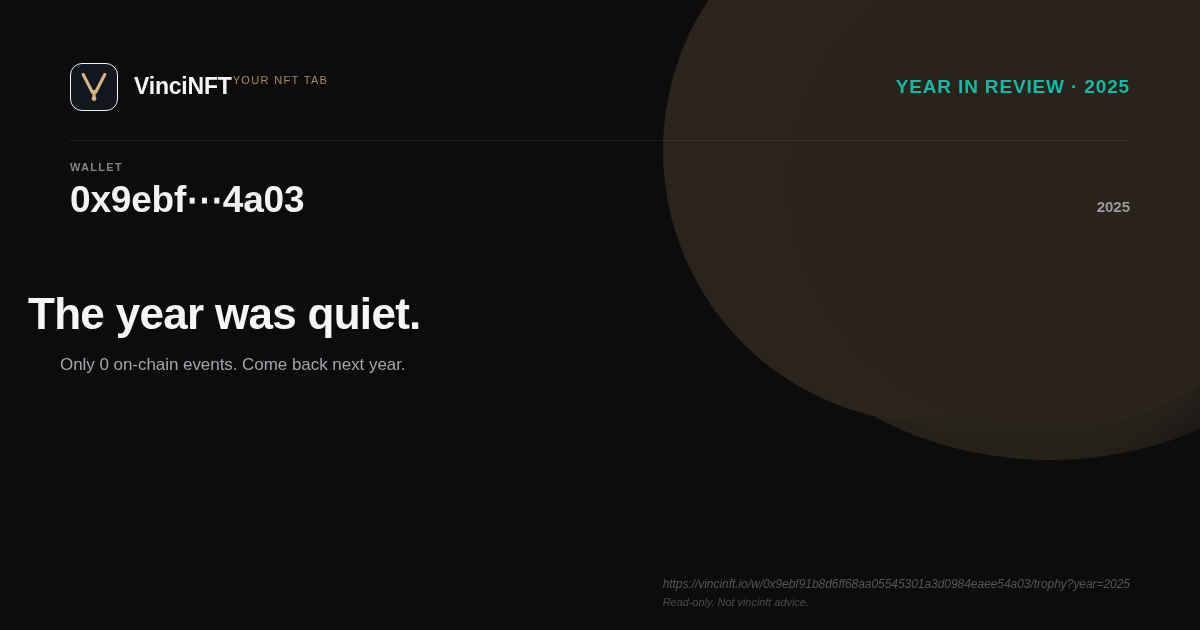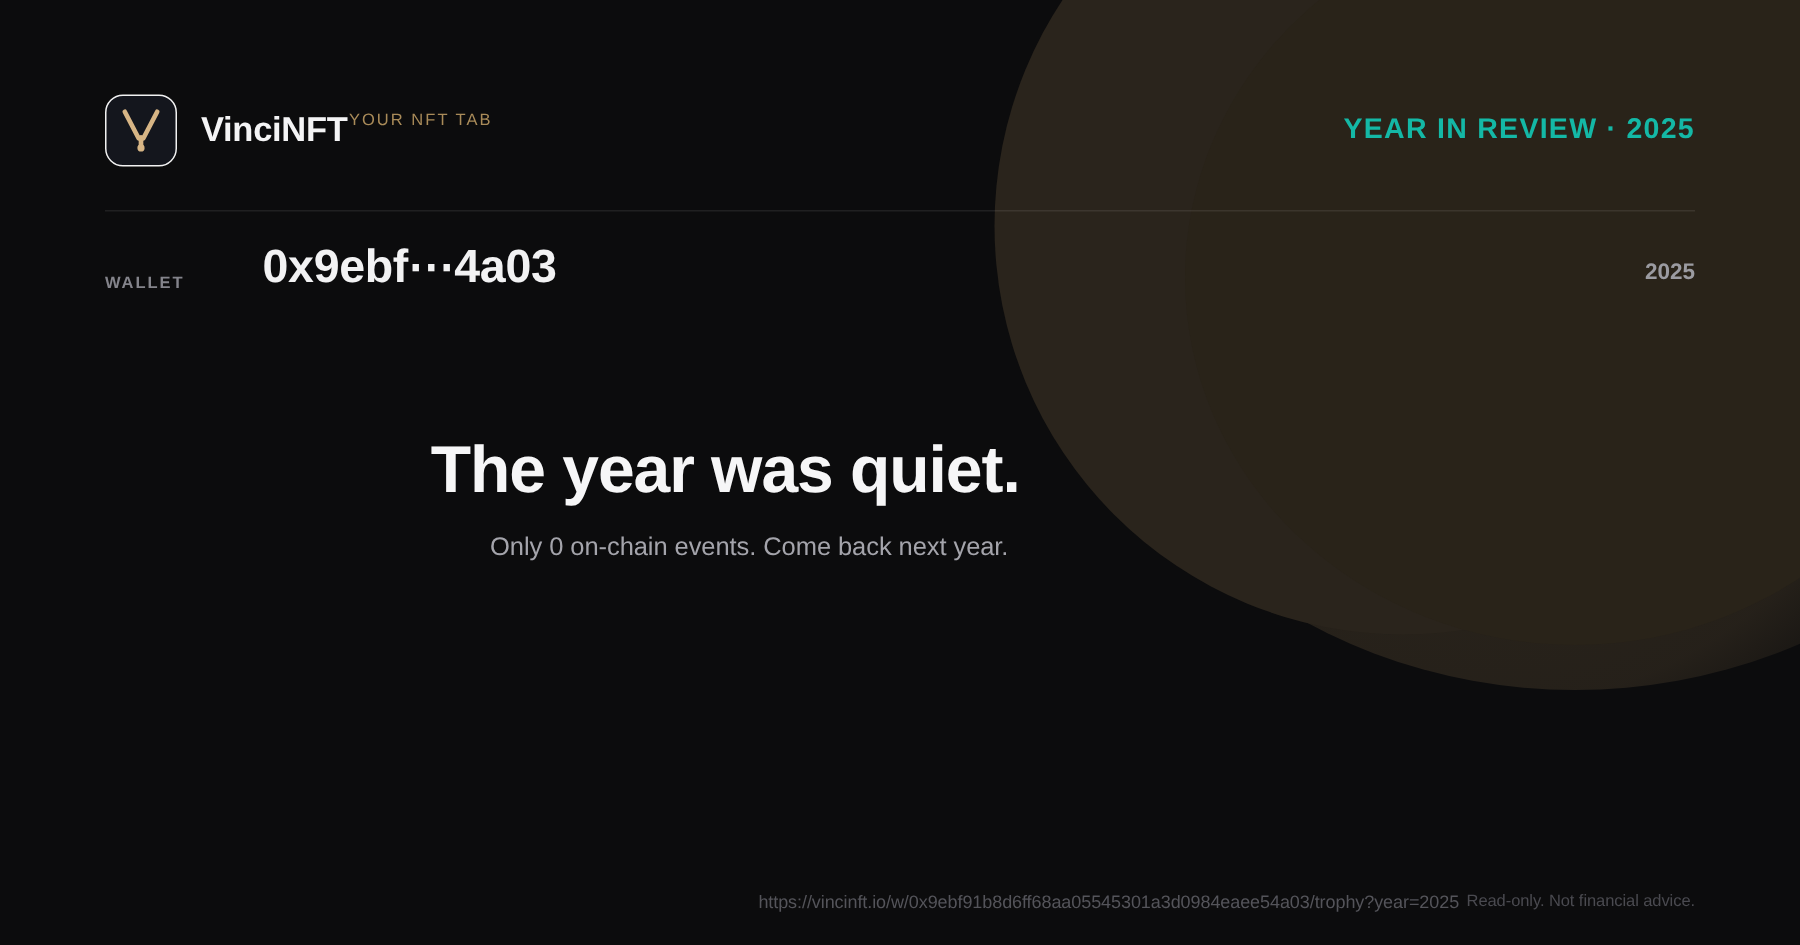--- a/index.html
+++ b/index.html
@@ -83,57 +83,58 @@
     background:rgba(255,255,255,0.085);
   }
 
   
   .wallet-row {
     position:absolute;
     left:70px; top:162px;
     width:1060px;
     display:flex; align-items:flex-end; justify-content:space-between;
   }
-  .wallet-block { display:flex; gap:8px;align-items:flex-end; }
+  .wallet-block { display:flex; flex-direction:column; gap:8px; }
   .wallet-label {
     font-size:11px; font-weight:bold; color:#84848b;
     letter-spacing:1.3px; line-height:1;
   }
   .wallet-address {
-    font-size:31px; font-weight:bold; color:#f2f2f3;
-    letter-spacing:-0.2px; line-height:1.05;margin-left:44px;
+    font-size:37px; font-weight:bold; color:#f2f2f3;
+    letter-spacing:-0.2px; line-height:1.05;
   }
   .wallet-year {
     font-size:15px; font-weight:bold; color:#9b9ba1;
     line-height:1; padding-bottom:6px;
   }
 
   
   .hero {
     position:absolute;
     left:0; top:288px;
     width:967px;
-    text-align:center;
+    text-align:left;
+    padding-left:28px;
   }
   .hero-title {
     font-size:44px; font-weight:bold; color:#f6f6f7;
     letter-spacing:-0.7px; line-height:1.2;
   }
   .hero-sub {
     margin-top:13px;
     font-size:17px; font-weight:normal; color:#a4a4ab;
     letter-spacing:-0.05px; line-height:1.3;margin-left:32px;
   }
 
   
   .footer {
     position:absolute;
     right:70px; bottom:22px;
     text-align:right;
-    display:flex; flex-direction:row; align-items:center; gap:5px;
+    display:flex; flex-direction:column; align-items:flex-start; gap:5px;font-style:italic;
   }
   .footer-url {
     font-size:12px; color:#54545a; letter-spacing:-0.05px;
   }
   .footer-note {
     font-size:11px; color:#4a4a50; letter-spacing:-0.05px;
   }
 </style>
 </head>
 <body>
@@ -171,16 +172,16 @@
     <div class="wallet-year">2025</div>
   </div>
 
   <div class="hero">
     <div class="hero-title">The year was quiet.</div>
     <div class="hero-sub">Only 0 on-chain events. Come back next year.</div>
   </div>
 
   <div class="footer">
     <div class="footer-url">https://vincinft.io/w/0x9ebf91b8d6ff68aa05545301a3d0984eaee54a03/trophy?year=2025</div>
-    <div class="footer-note">Read-only. Not financial advice.</div>
+    <div class="footer-note">Read-only. Not vincinft advice.</div>
   </div>
 
 </div>
 
 </body></html>

